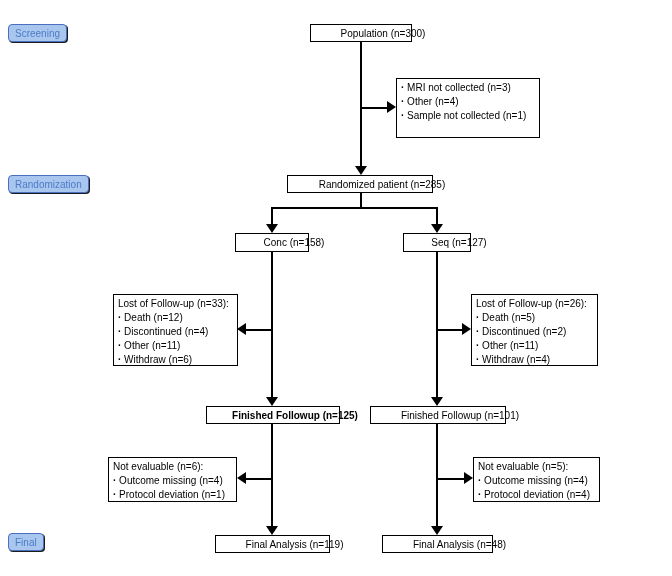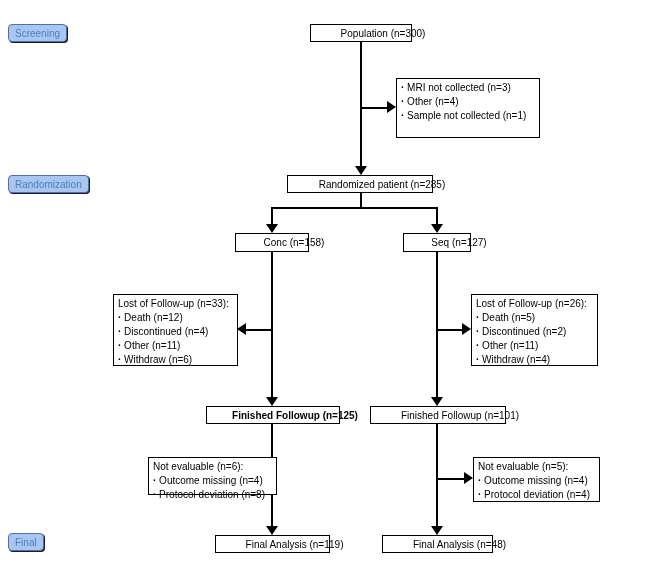--- a/index.html
+++ b/index.html
@@ -126,24 +126,24 @@
     <div>Lost of Follow-up (n=26):</div>
     <div class="bullet-item">Death (n=5)</div>
     <div class="bullet-item">Discontinued (n=2)</div>
     <div class="bullet-item">Other (n=11)</div>
     <div class="bullet-item">Withdraw (n=4)</div>
   </div>
 
   <div class="fbox single" style="left:206px;top:406px;width:134px;font-weight:bold;">Finished Followup (n=125)</div>
   <div class="fbox single" style="left:370px;top:406px;width:136px;">Finished Followup (n=101)</div>
 
-  <div class="fbox multi" style="left:108px;top:457px;width:129px;height:38px;margin-left:40px;">
+  <div class="fbox multi" style="left:108px;top:457px;width:129px;height:45px;">
     <div>Not evaluable (n=6):</div>
     <div class="bullet-item">Outcome missing (n=4)</div>
-    <div class="bullet-item">Protocol deviation (n=8)</div>
+    <div class="bullet-item">Protocol deviation (n=1)</div>
   </div>
 
   <div class="fbox multi" style="left:473px;top:457px;width:127px;height:45px;">
     <div>Not evaluable (n=5):</div>
     <div class="bullet-item">Outcome missing (n=4)</div>
     <div class="bullet-item">Protocol deviation (n=4)</div>
   </div>
 
   <div class="fbox single" style="left:215px;top:535px;width:115px;">Final Analysis (n=119)</div>
   <div class="fbox single" style="left:382px;top:535px;width:111px;">Final Analysis (n=48)</div>

